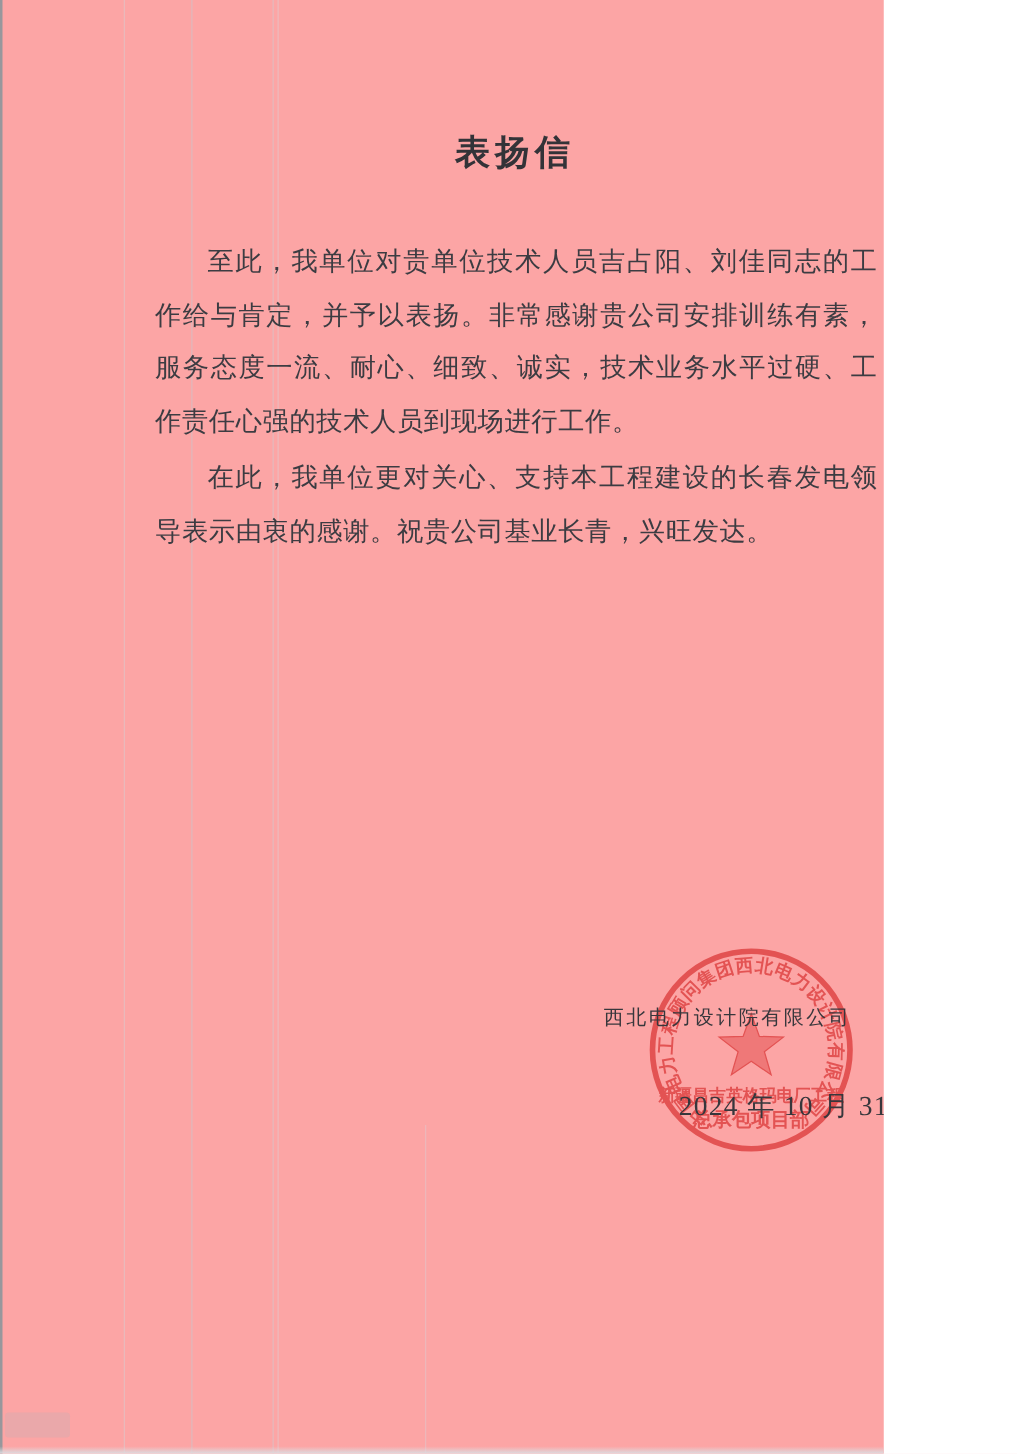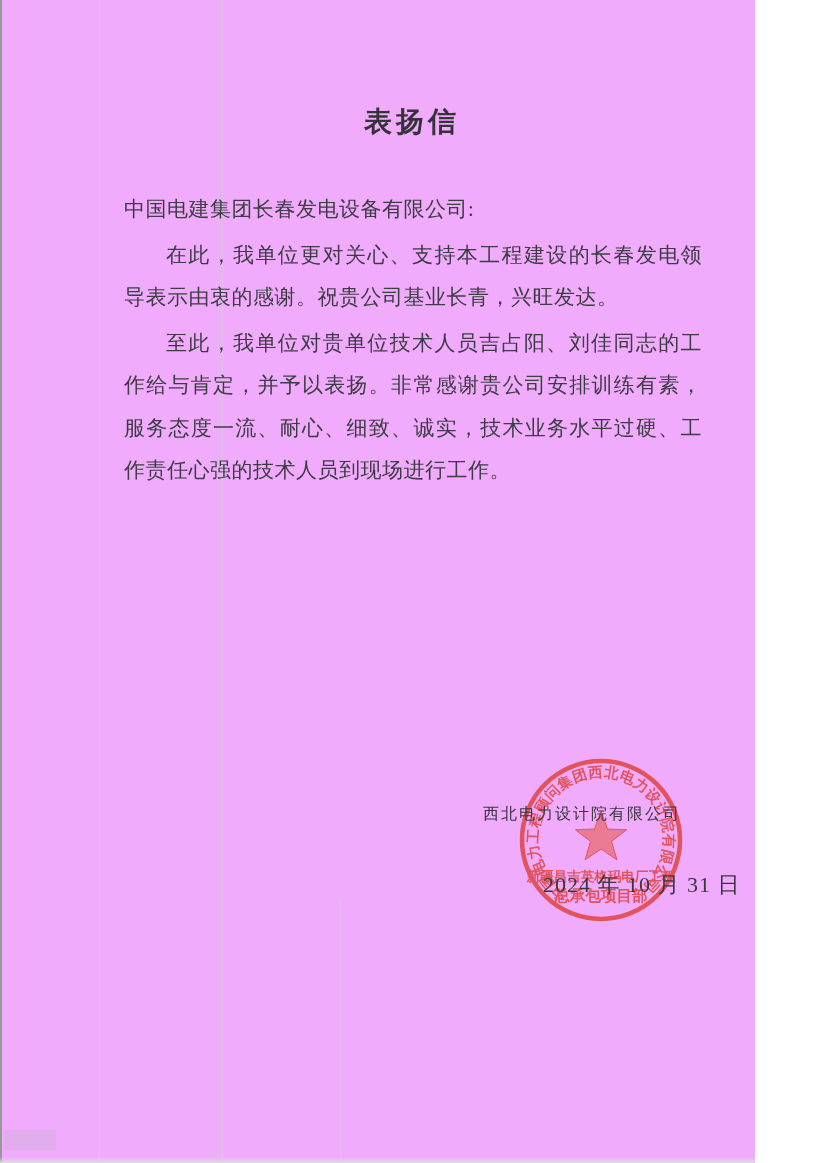--- a/index.html
+++ b/index.html
@@ -4,25 +4,24 @@
 <style>
   html, body {
     margin: 0;
     padding: 0;
     background: #ffffff;
   }
   .page {
     position: relative;
     width: 707px;
     height: 1163px;
-    background: #f0abfc;
+    background: #fca5a5;
     overflow: hidden;
     font-family: "Liberation Serif", "DejaVu Serif", serif;
     color: #3c3c42;
-    padding-left: 48px;
   }
   
   .edge-left {
     position: absolute; left: 0; top: 0; width: 2px; height: 100%;
     background: #97979c;
   }
   .edge-bottom {
     position: absolute; left: 0; bottom: 0; width: 100%; height: 6px;
     background: linear-gradient(to bottom, rgba(253,253,253,0), #dcdce0);
   }
@@ -119,23 +118,22 @@
   <div class="crease c2"></div>
   <div class="crease c3"></div>
   <div class="crease c4"></div>
   <div class="crease c5"></div>
   <div class="smudge"></div>
   <div class="edge-bottom"></div>
 
   <h1 class="title">表扬信</h1>
 
   <div class="letter-body">
-    <p class="salutation">中国电建集团长春发电设备有限公司:</p>
+    <p class="para">至此，我单位对贵单位技术人员吉占阳、刘佳同志的工作给与肯定，并予以表扬。非常感谢贵公司安排训练有素，服务态度一流、耐心、细致、诚实，技术业务水平过硬、工作责任心强的技术人员到现场进行工作。</p>
     <p class="para">在此，我单位更对关心、支持本工程建设的长春发电领导表示由衷的感谢。祝贵公司基业长青，兴旺发达。</p>
-    <p class="para">至此，我单位对贵单位技术人员吉占阳、刘佳同志的工作给与肯定，并予以表扬。非常感谢贵公司安排训练有素，服务态度一流、耐心、细致、诚实，技术业务水平过硬、工作责任心强的技术人员到现场进行工作。</p>
   </div>
 
   <div class="signature">西北电力设计院有限公司</div>
   <div class="sig-date">2024 年 10 月 31 日</div>
 
   <svg class="stamp" width="170" height="170" viewBox="0 0 170 170" xmlns="http://www.w3.org/2000/svg">
     <defs>
       <path id="ringPath" d="M 51.6,138.4 A 63,63 0 1 1 118.4,138.4" fill="none"></path>
     </defs>
     <circle cx="85" cy="85" r="79" fill="none" stroke="#e04848" stroke-width="4.5"></circle>

